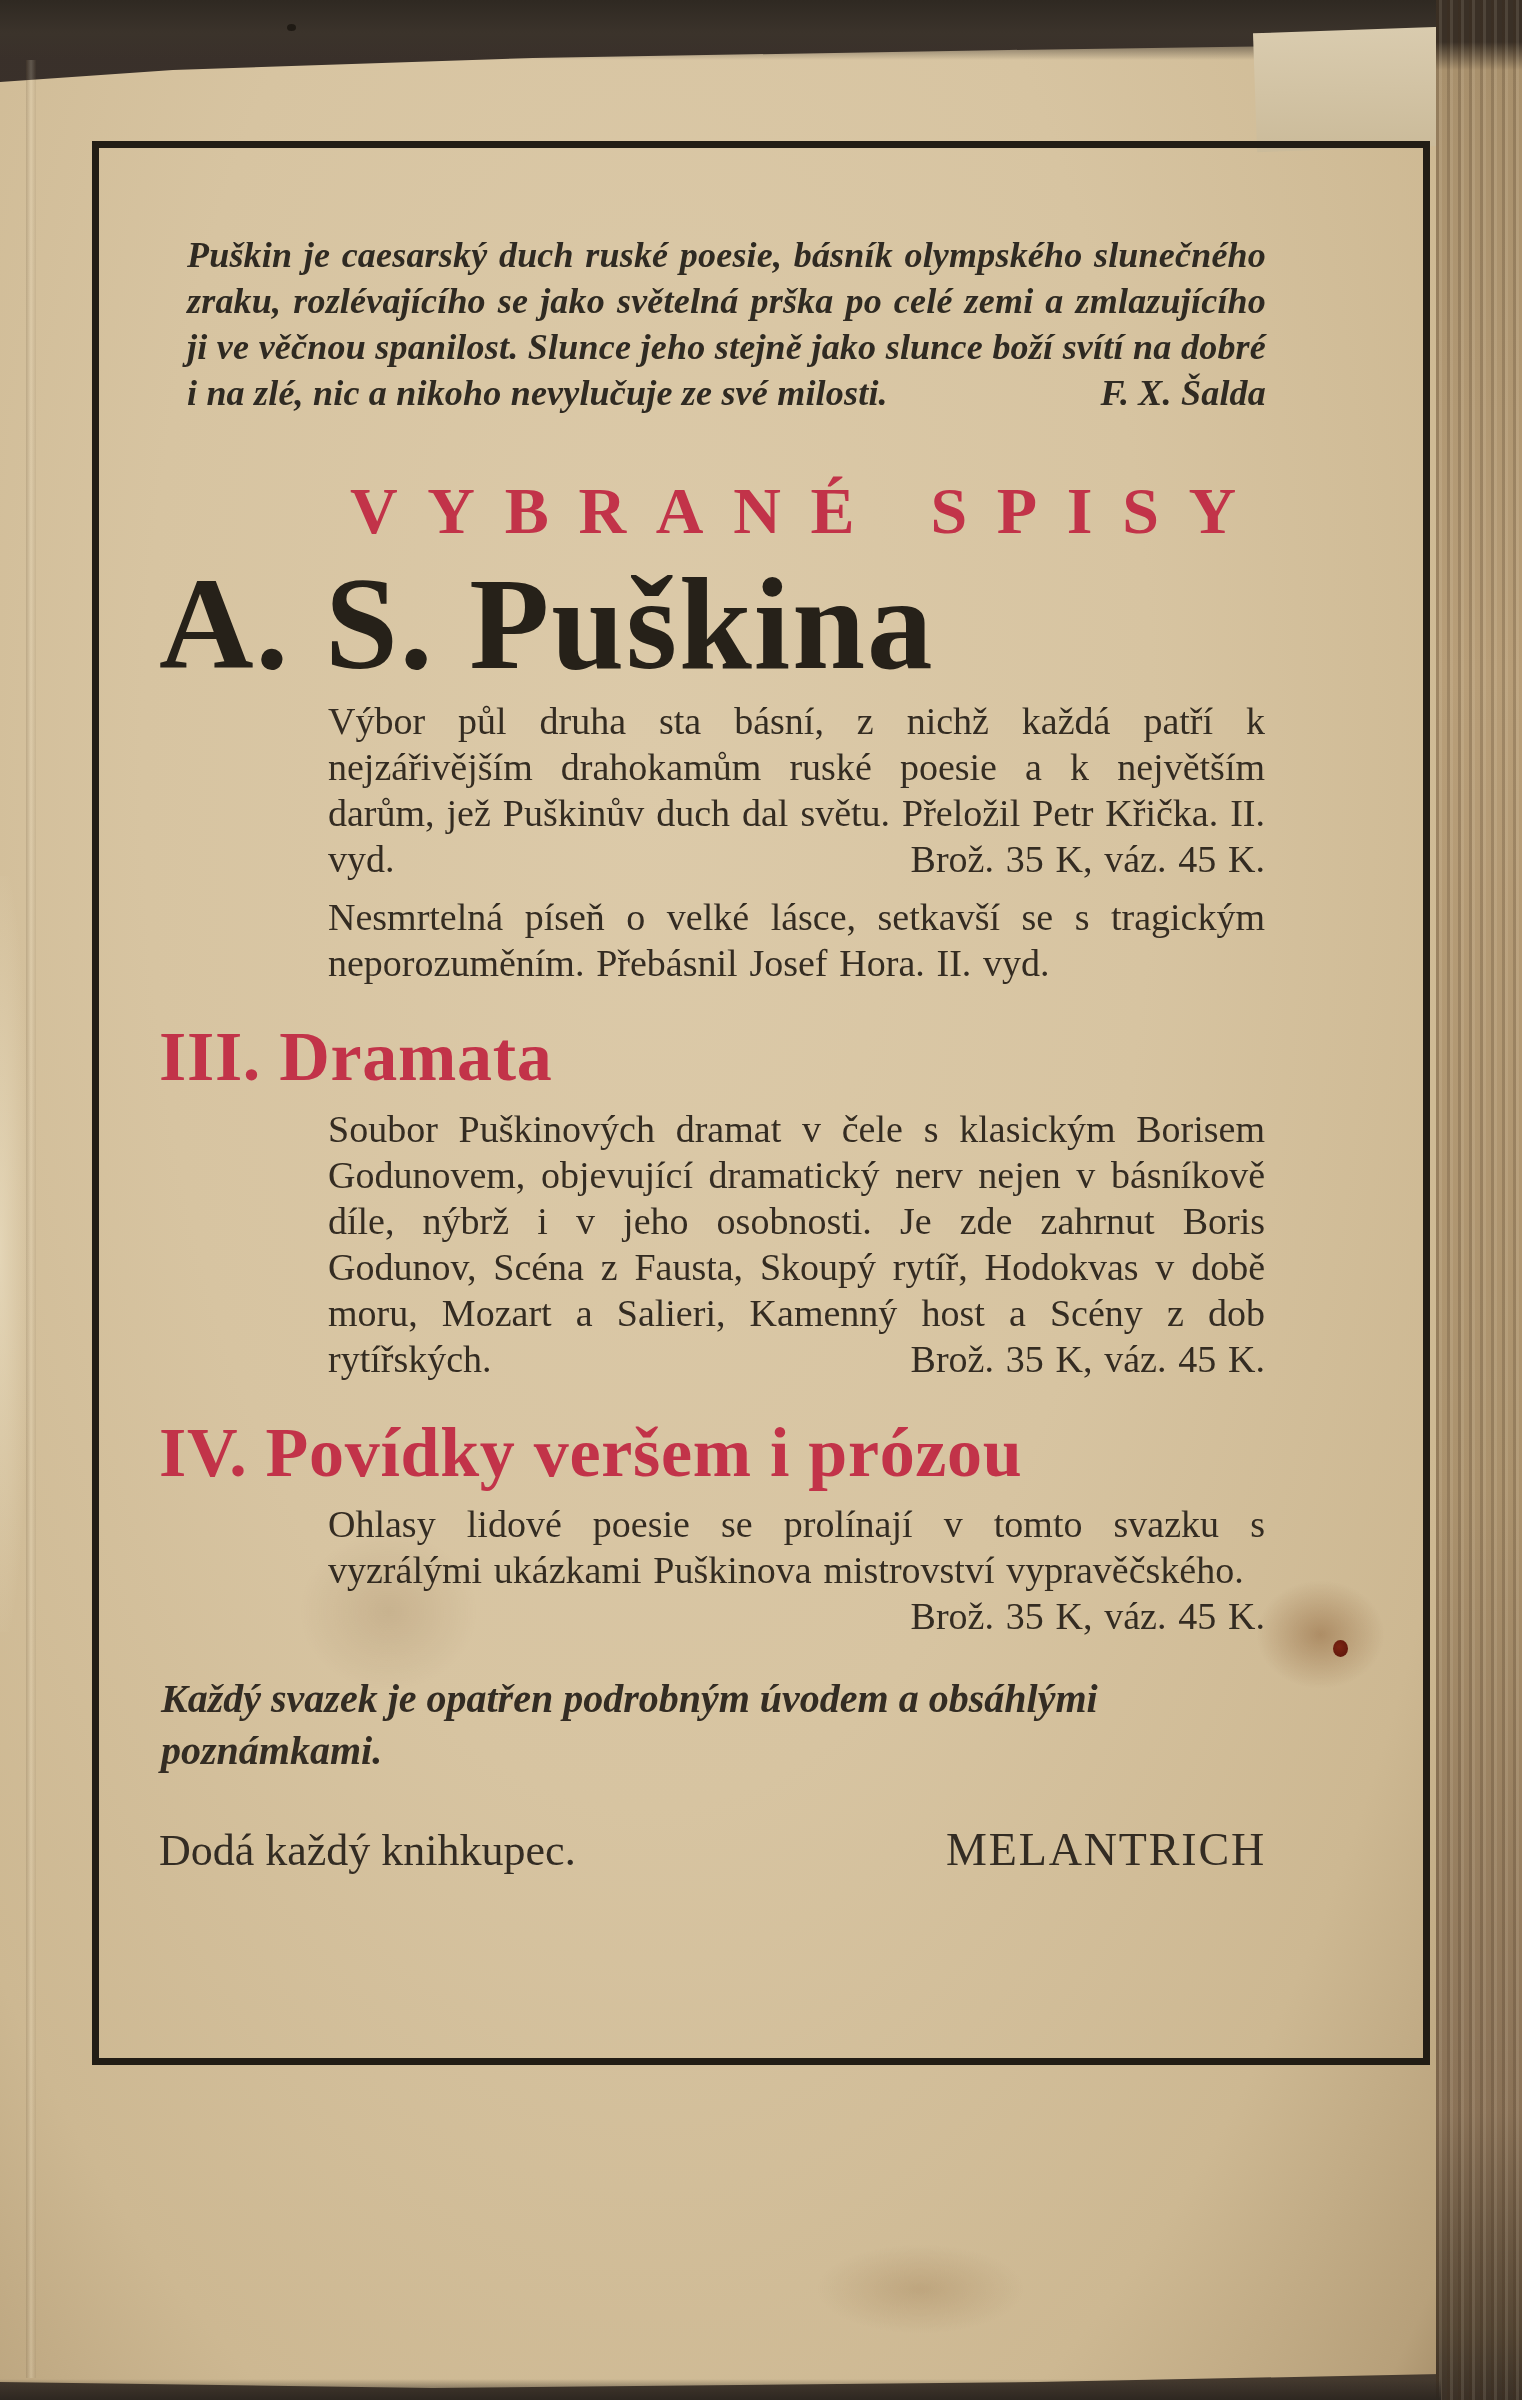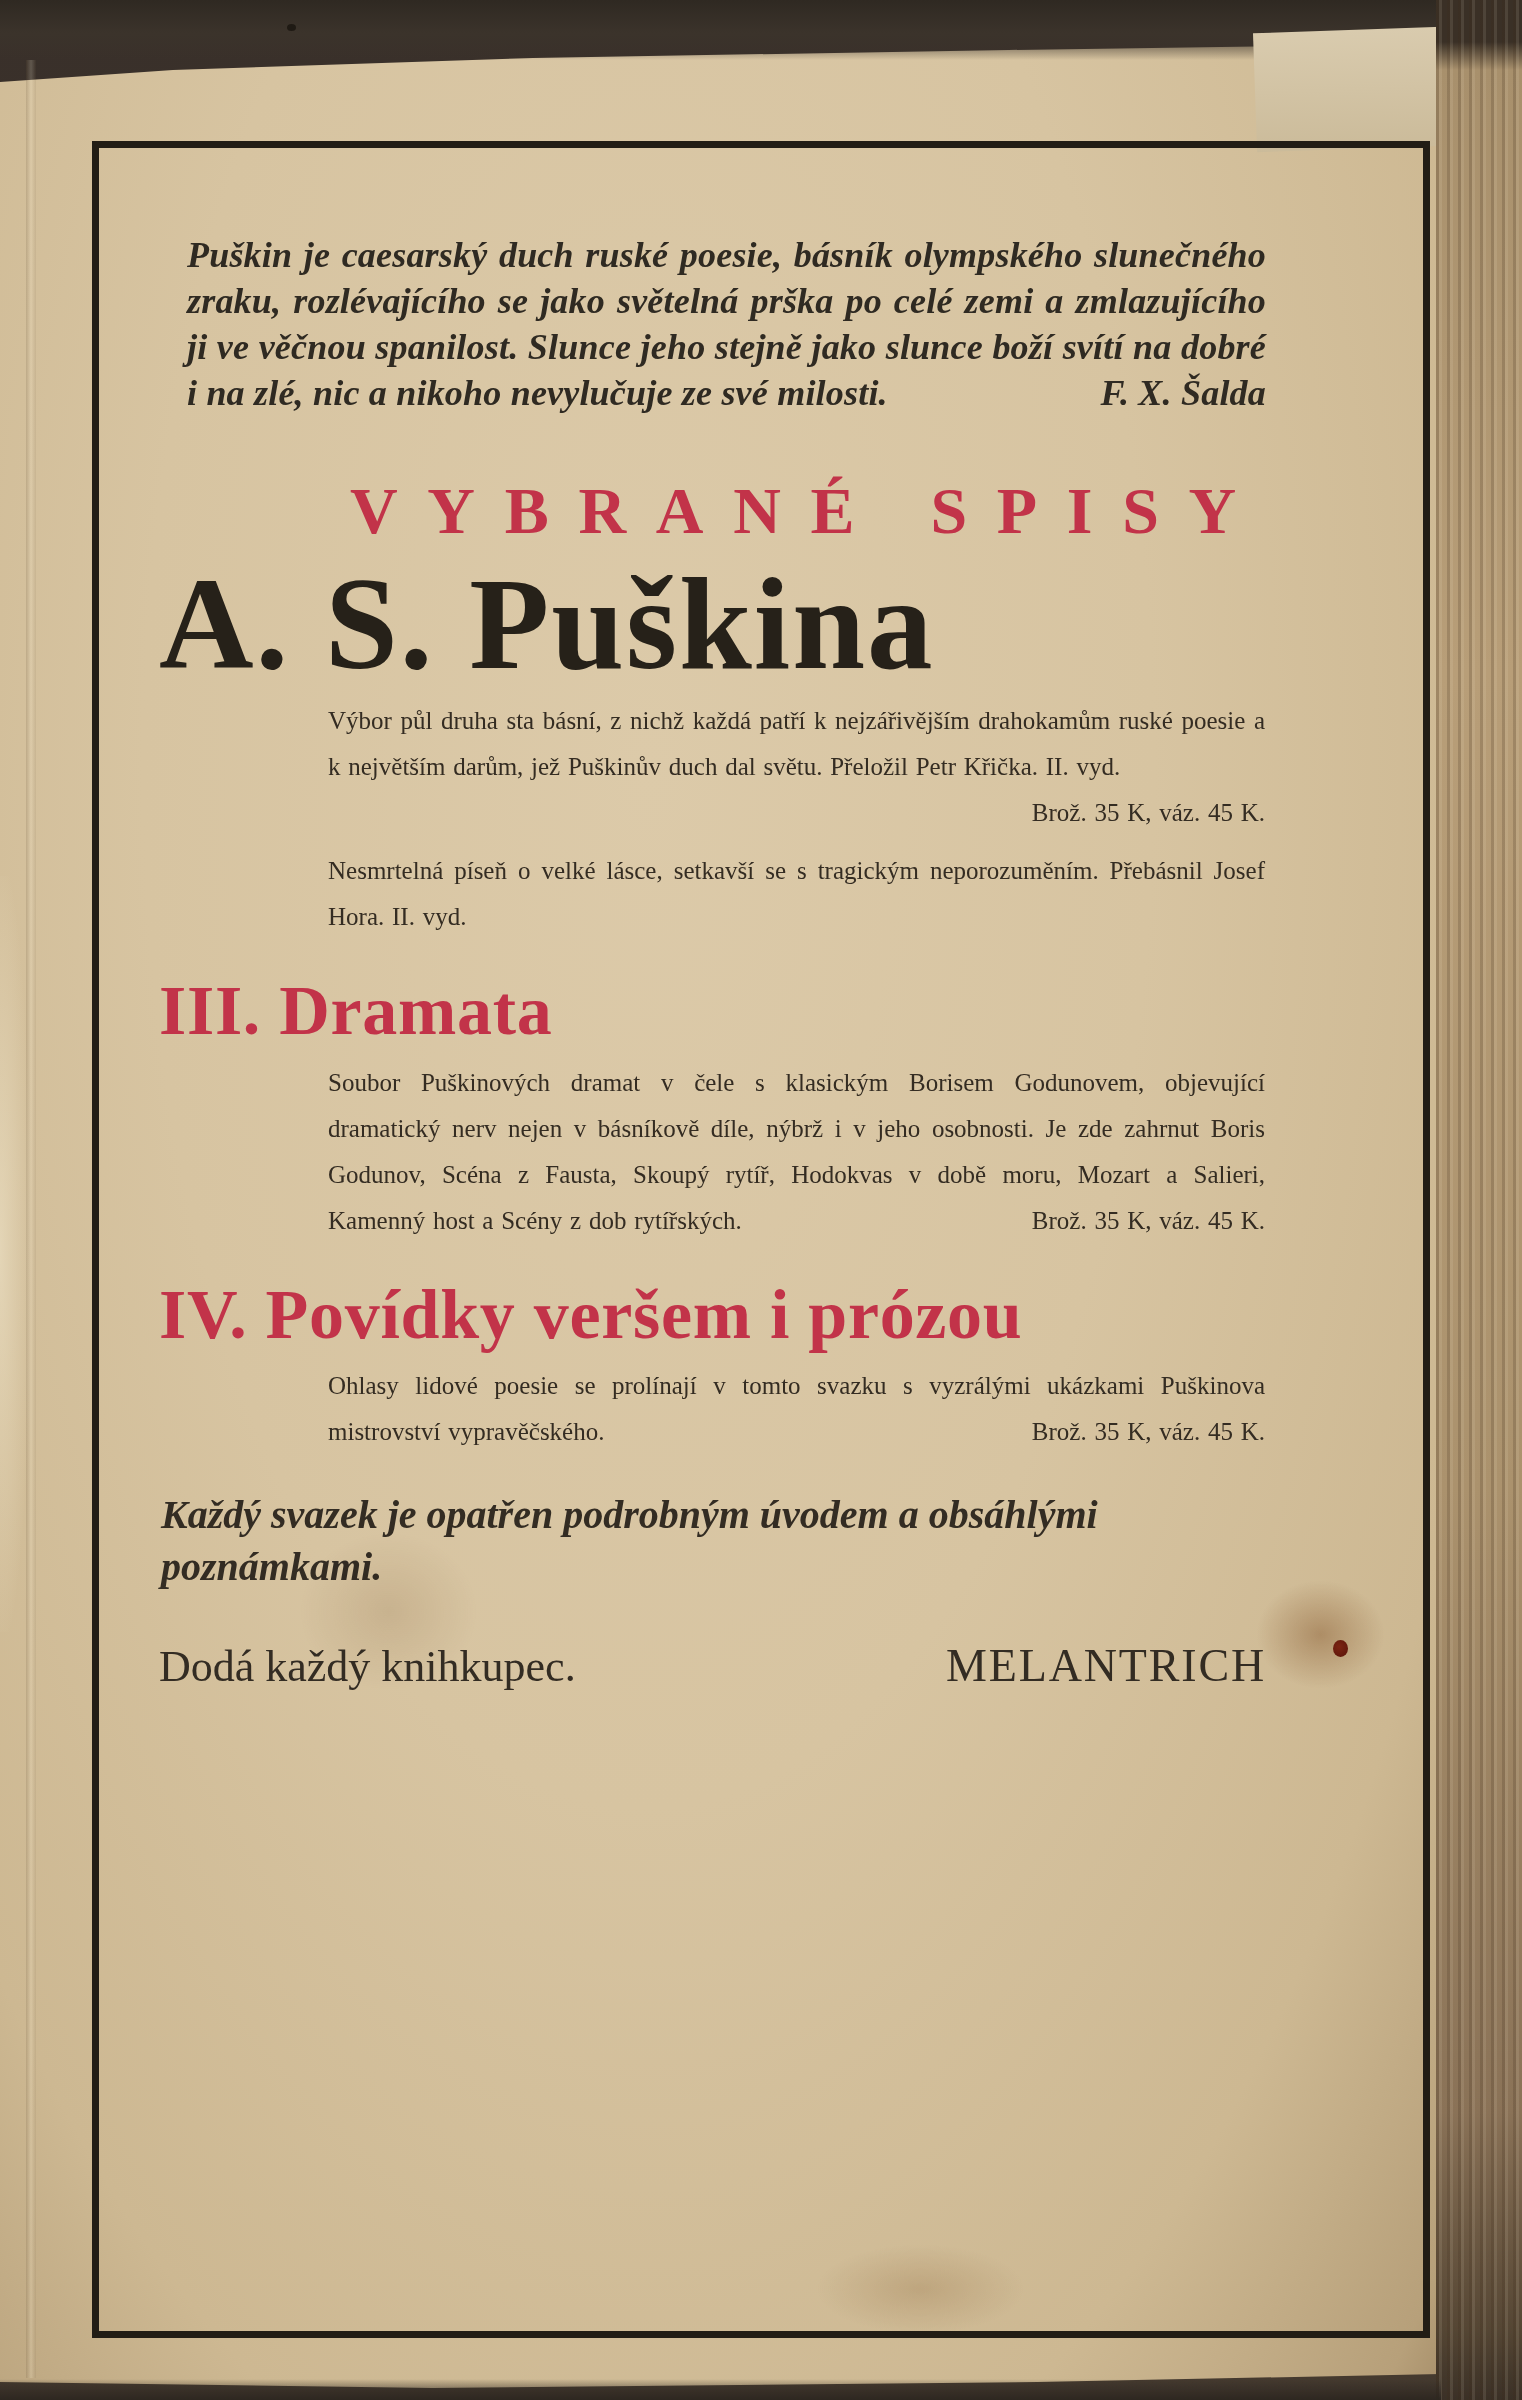--- a/index.html
+++ b/index.html
@@ -63,21 +63,21 @@
     background:radial-gradient(ellipse,rgba(150,108,55,.20),rgba(150,108,55,0) 70%);
     mix-blend-mode:multiply;pointer-events:none;z-index:6;
   }
   .stain-mid{
     position:absolute;left:299px;top:1532px;width:179px;height:159px;border-radius:50%;
     background:radial-gradient(ellipse,rgba(130,92,48,.14),rgba(130,92,48,0) 70%);
     mix-blend-mode:multiply;pointer-events:none;z-index:6;
   }
   
   .frame{
-    position:absolute;left:92px;top:141px;width:1338px;height:2197px;
+    position:absolute;left:92px;top:141px;width:1338px;height:1924px;
     box-sizing:border-box;
     border:7px solid #221d15;
     padding:84px 157px 0 60px;
     z-index:2;
   }
   
   .quote{
     margin:0 0 0 28px;
     font-size:36px;line-height:46px;
     font-style:italic;font-weight:700;
@@ -112,21 +112,21 @@
     margin:34px 0 0 0;
     font-size:70px;line-height:1.05;
     font-weight:900;
     color:#c23349;
     letter-spacing:.01em;
   }
   .sec-heading.first{margin-top:56px;}
   .sec-body{
     margin:12px 0 0 169px;
     width:937px;
-    font-size:25px;line-height:46px;
+    font-size:38px;line-height:46px;
     color:#342c22;
     text-align:justify;
     display:flow-root;
     word-spacing:.06em;
   }
   .price{
     float:right;
     padding-left:1.2em;
     white-space:nowrap;
   }

